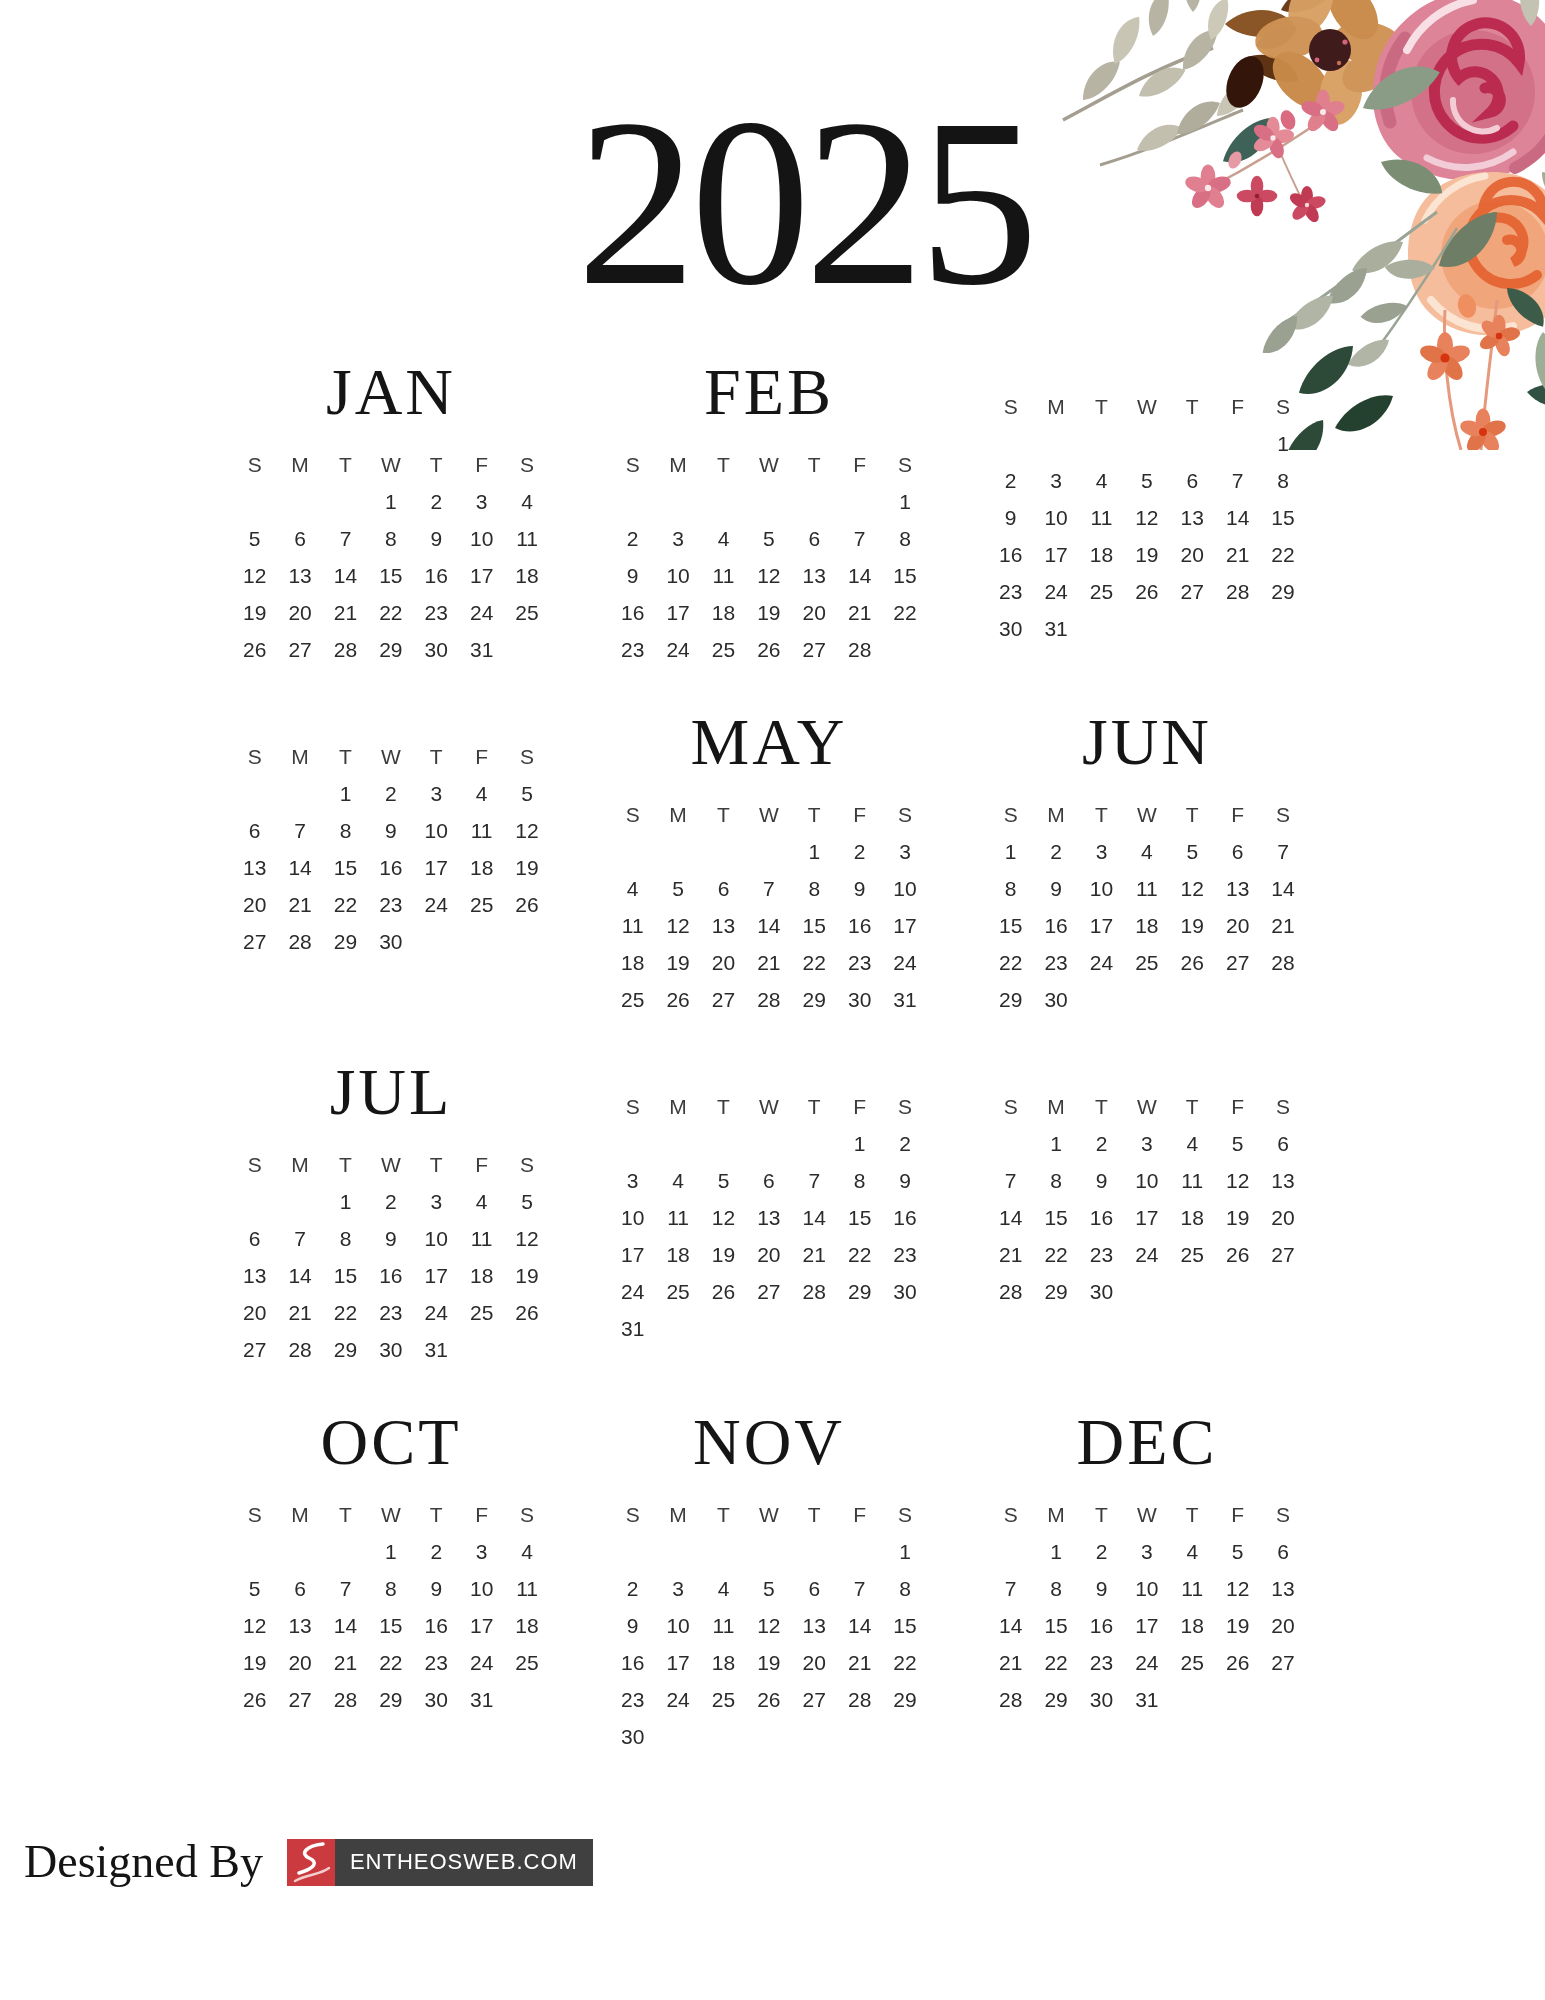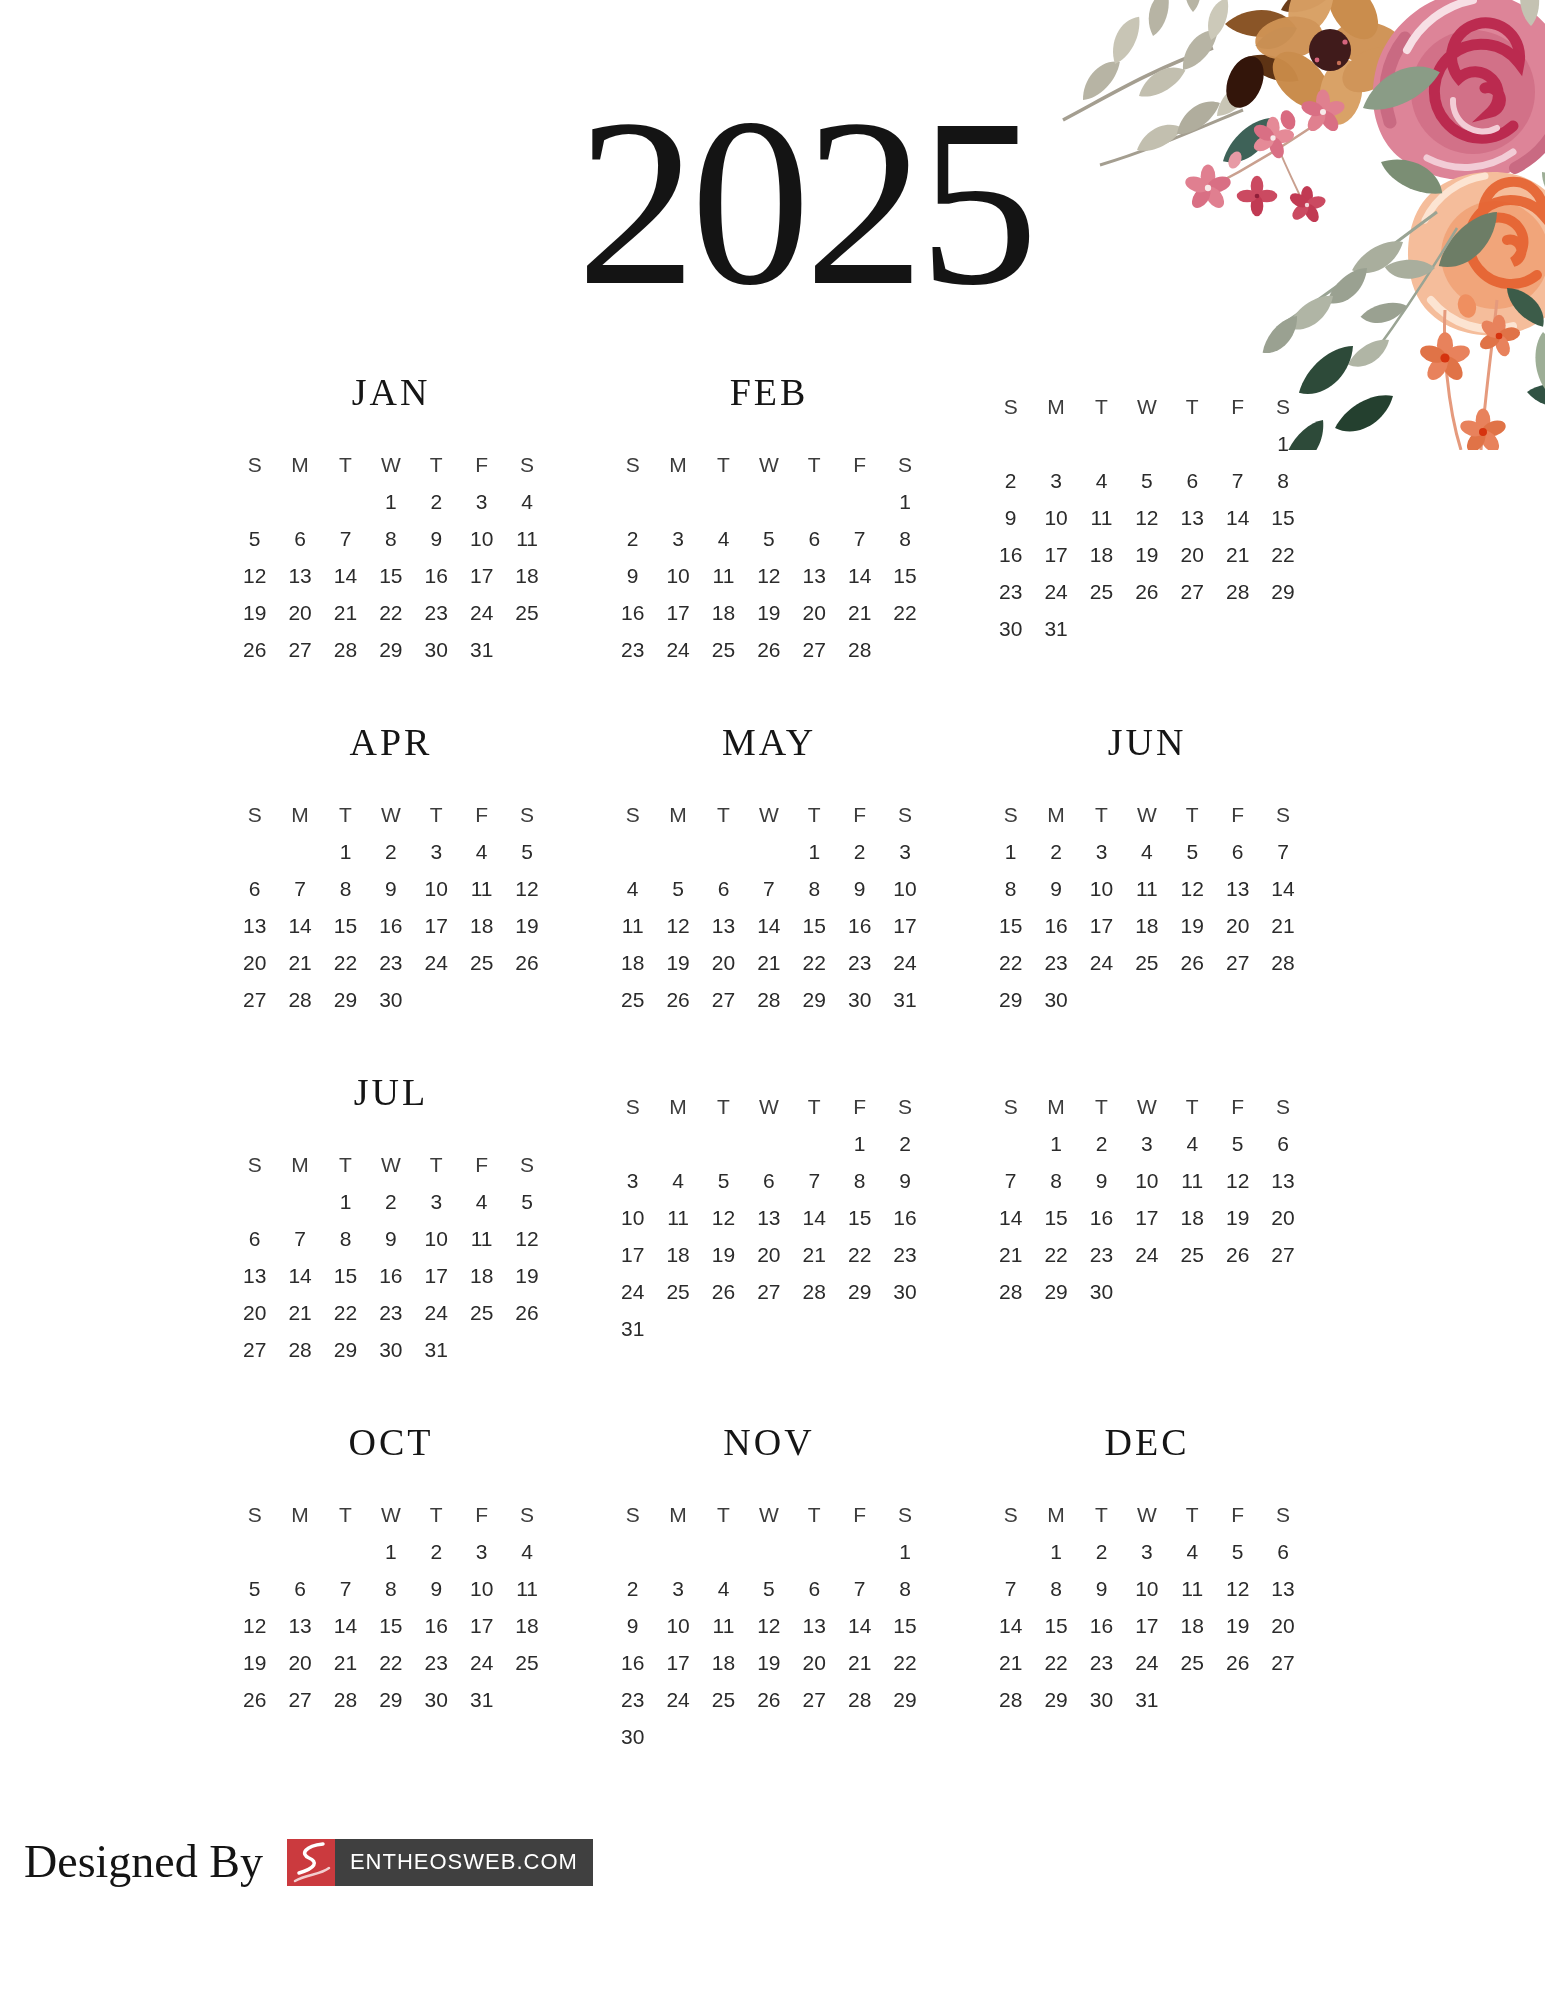--- a/index.html
+++ b/index.html
@@ -20,21 +20,21 @@
   .floral{position:absolute;top:0;right:0;width:500px;height:450px;}
 
   
   .cal-grid{
     position:absolute;top:363px;left:232px;
     display:grid;grid-template-columns:repeat(3,318px);
     column-gap:60px;row-gap:45px;
   }
   .month{width:318px;}
   .month-title{
-    font-family:"Liberation Serif",serif;font-size:38px;line-height:58px;
+    font-family:"Liberation Serif",serif;font-size:66px;line-height:58px;
     letter-spacing:3px;text-align:center;color:#151515;white-space:nowrap;
   }
   .month-table{
     margin-top:25px;display:grid;grid-template-columns:repeat(7,45.4px);
   }
   .cell{
     height:37px;display:flex;align-items:center;justify-content:center;
     font-size:21px;color:#2b2b2b;
   }
   .cell.dow{color:#3c3c3c;}
@@ -373,21 +373,20 @@
           <div class="cell day">31</div>
           <div class="cell day"></div>
           <div class="cell day"></div>
           <div class="cell day"></div>
           <div class="cell day"></div>
           <div class="cell day"></div>
         </div>
     </div>
 
     <div class="month">
-      <div class="month-title">APR</div>
       <div class="month-table">
           <div class="cell dow">S</div>
           <div class="cell dow">M</div>
           <div class="cell dow">T</div>
           <div class="cell dow">W</div>
           <div class="cell dow">T</div>
           <div class="cell dow">F</div>
           <div class="cell dow">S</div>
           <div class="cell day"></div>
           <div class="cell day"></div>

